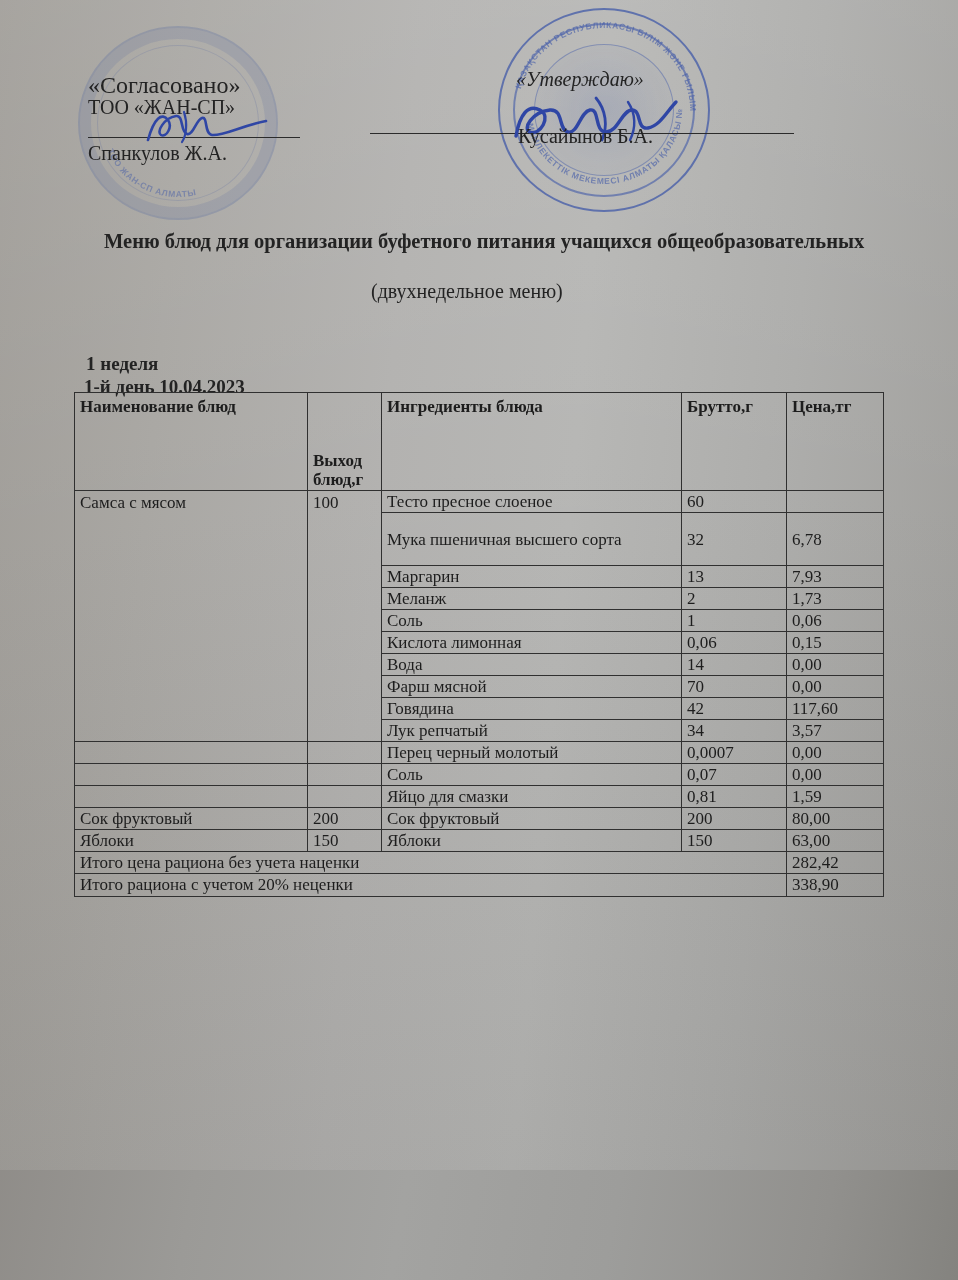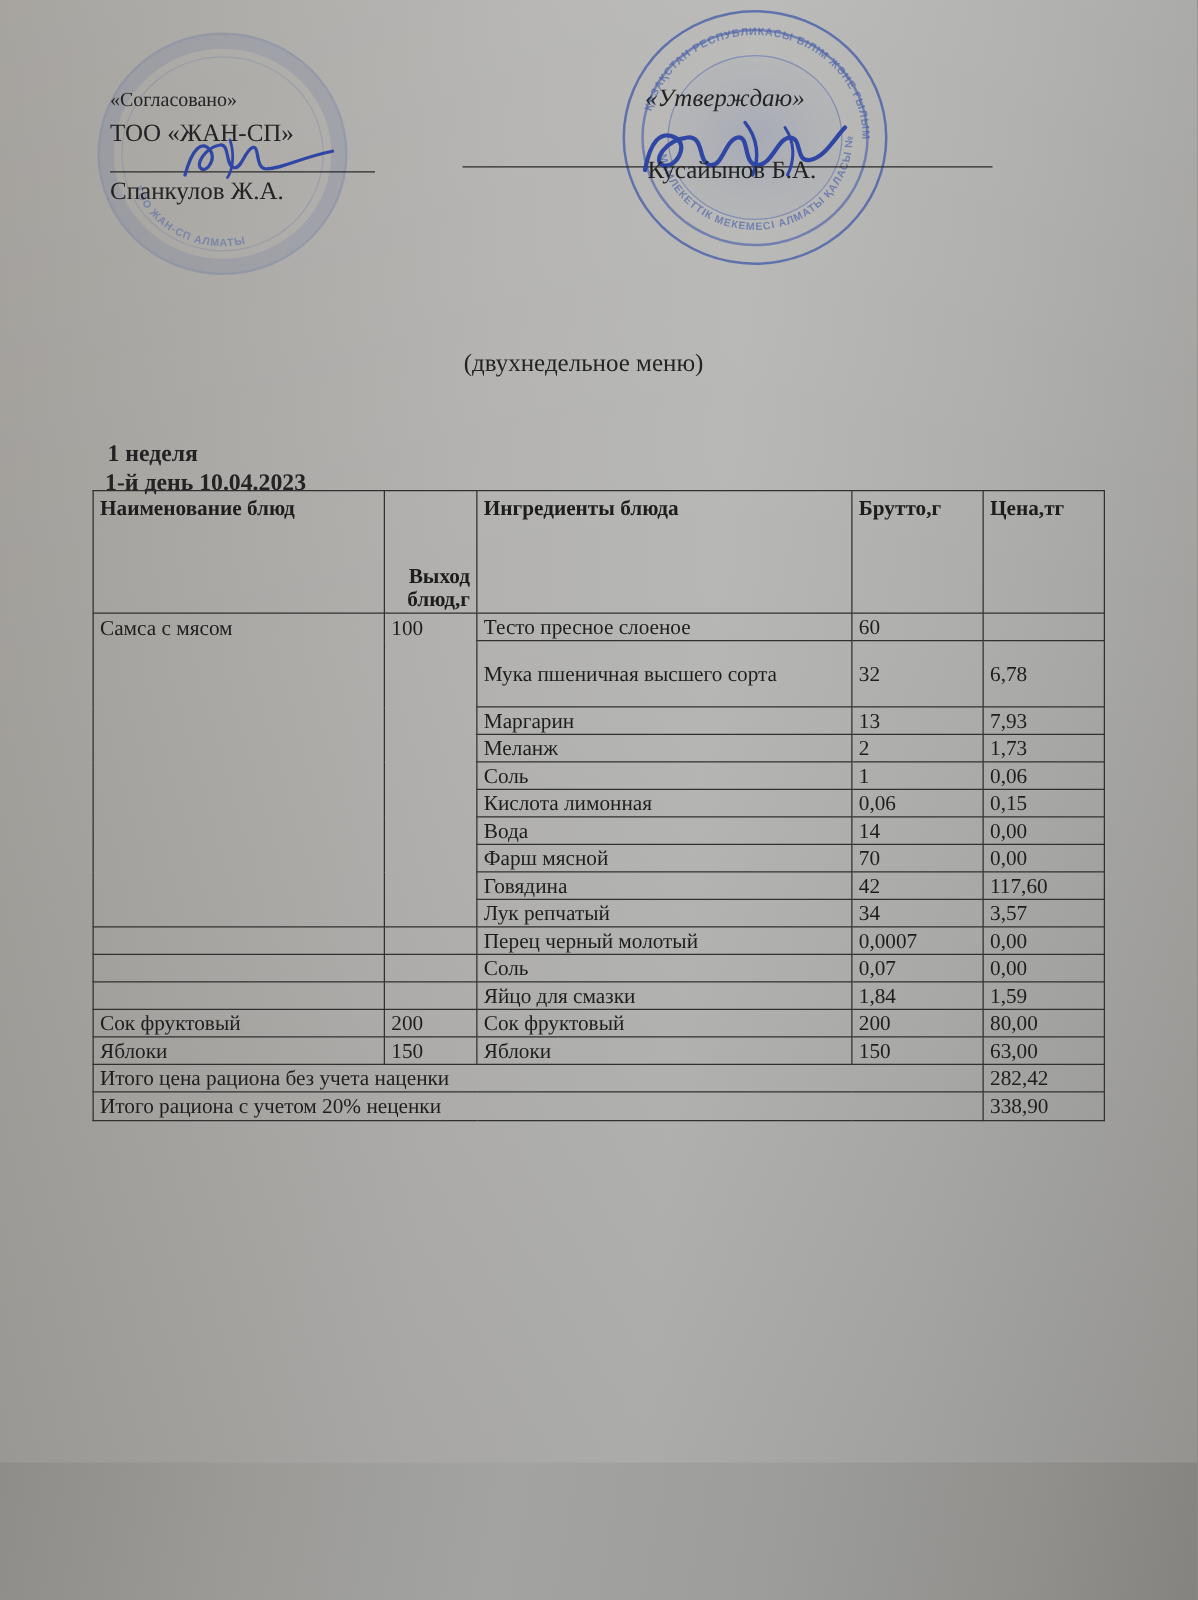--- a/index.html
+++ b/index.html
@@ -109,48 +109,49 @@
     <svg class="stamp-ring-text" viewBox="0 0 208 200">
       <defs>
         <path id="rArcTop" d="M 18,100 A 86,82 0 0 1 190,100"></path>
         <path id="rArcBot" d="M 26,100 A 78,74 0 0 0 182,100"></path>
       </defs>
       <text><textPath href="#rArcTop" startOffset="8%">ҚАЗАҚСТАН РЕСПУБЛИКАСЫ БІЛІМ ЖӘНЕ ҒЫЛЫМ</textPath></text>
       <text><textPath href="#rArcBot" startOffset="6%">МЕМЛЕКЕТТІК МЕКЕМЕСІ  АЛМАТЫ ҚАЛАСЫ  №194</textPath></text>
     </svg>
   </div>
 
-  <div class="txt" style="left:88px;top:72px;font-size:16px;">«Согласовано»</div>
+  <div class="txt" style="left:88px;top:72px;font-size:24px;">«Согласовано»</div>
   <div class="txt" style="left:88px;top:96px;font-size:20px;">ТОО «ЖАН-СП»</div>
   <div class="rule" style="left:88px;top:137px;width:212px;"></div>
   <svg class="sig" style="left:140px;top:108px;width:130px;height:38px;" viewBox="0 0 130 38">
     <path d="M8,32 C14,10 22,4 28,12 C33,19 26,30 21,27 C16,24 24,10 36,8 C44,7 40,24 47,26 C53,28 56,12 62,10 C68,8 64,26 72,27 C84,28 100,18 126,13" stroke-width="2.6"></path>
     <path d="M44,4 C48,16 46,28 42,34" stroke-width="2.2"></path>
   </svg>
   <div class="txt" style="left:88px;top:142px;font-size:20px;">Спанкулов Ж.А.</div>
 
   <div class="txt" style="left:516px;top:68px;font-size:20px;font-style:italic;">«Утверждаю»</div>
   <div class="rule" style="left:370px;top:133px;width:424px;"></div>
   <svg class="sig" style="left:510px;top:96px;width:170px;height:50px;" viewBox="0 0 170 50">
     <path d="M6,40 C10,18 18,8 30,14 C42,20 30,40 20,36 C12,33 22,16 40,14 C54,13 48,34 58,36 C68,38 70,16 80,14 C90,12 84,36 96,36 C108,36 112,14 122,14 C132,14 126,34 138,32 C150,30 158,14 166,6" stroke-width="3.4"></path>
     <path d="M86,2 C96,14 98,30 92,44" stroke-width="2.8"></path>
     <path d="M118,6 C126,18 126,32 120,44" stroke-width="2.4"></path>
   </svg>
   <div class="txt" style="left:518px;top:125px;font-size:20px;">Кусайынов Б.А.</div>
 
+  <div class="txt" style="left:104px;top:230px;font-size:20.5px;font-weight:700;">Меню блюд для организации буфетного питания учащихся общеобразовательных</div>
   <div class="txt" style="left:371px;top:280px;font-size:20px;">(двухнедельное меню)</div>
 
   <div class="txt" style="left:86px;top:353px;font-size:19px;font-weight:700;">1 неделя</div>
   <div class="txt" style="left:84px;top:376px;font-size:19px;font-weight:700;">1-й день 10.04.2023</div>
 
   <table id="menu-table">
     <thead>
       <tr class="hdr">
         <th class="c-name">Наименование блюд</th>
-        <th class="c-out hdr-out" style="text-align:right;">Выход блюд,г</th>
+        <th class="c-out hdr-out" style="text-align:left;">Выход блюд,г</th>
         <th class="c-ing">Ингредиенты блюда</th>
         <th class="c-br">Брутто,г</th>
         <th class="c-pr">Цена,тг</th>
       </tr>
     </thead>
     <tbody id="tbody">
         <tr>
           <td class="c-name" rowspan="10" style="vertical-align: top; padding-top: 2px;">Самса с мясом</td>
           <td class="c-out" rowspan="10" style="vertical-align: top; padding-top: 2px; text-align: left;">100</td>
           <td class="c-ing it">Тесто пресное слоеное</td>
@@ -213,21 +214,21 @@
           <td class="c-name"></td>
           <td class="c-out" style="text-align: left;"></td>
           <td class="c-ing">Соль</td>
           <td class="c-br num">0,07</td>
           <td class="c-pr num">0,00</td>
         </tr>
         <tr>
           <td class="c-name"></td>
           <td class="c-out" style="text-align: left;"></td>
           <td class="c-ing">Яйцо для смазки</td>
-          <td class="c-br num">1,84</td>
+          <td class="c-br num">0,81</td>
           <td class="c-pr num">1,59</td>
         </tr>
         <tr>
           <td class="c-name">Сок фруктовый</td>
           <td class="c-out" style="text-align: left;">200</td>
           <td class="c-ing">Сок фруктовый</td>
           <td class="c-br num">200</td>
           <td class="c-pr num">80,00</td>
         </tr>
         <tr>

